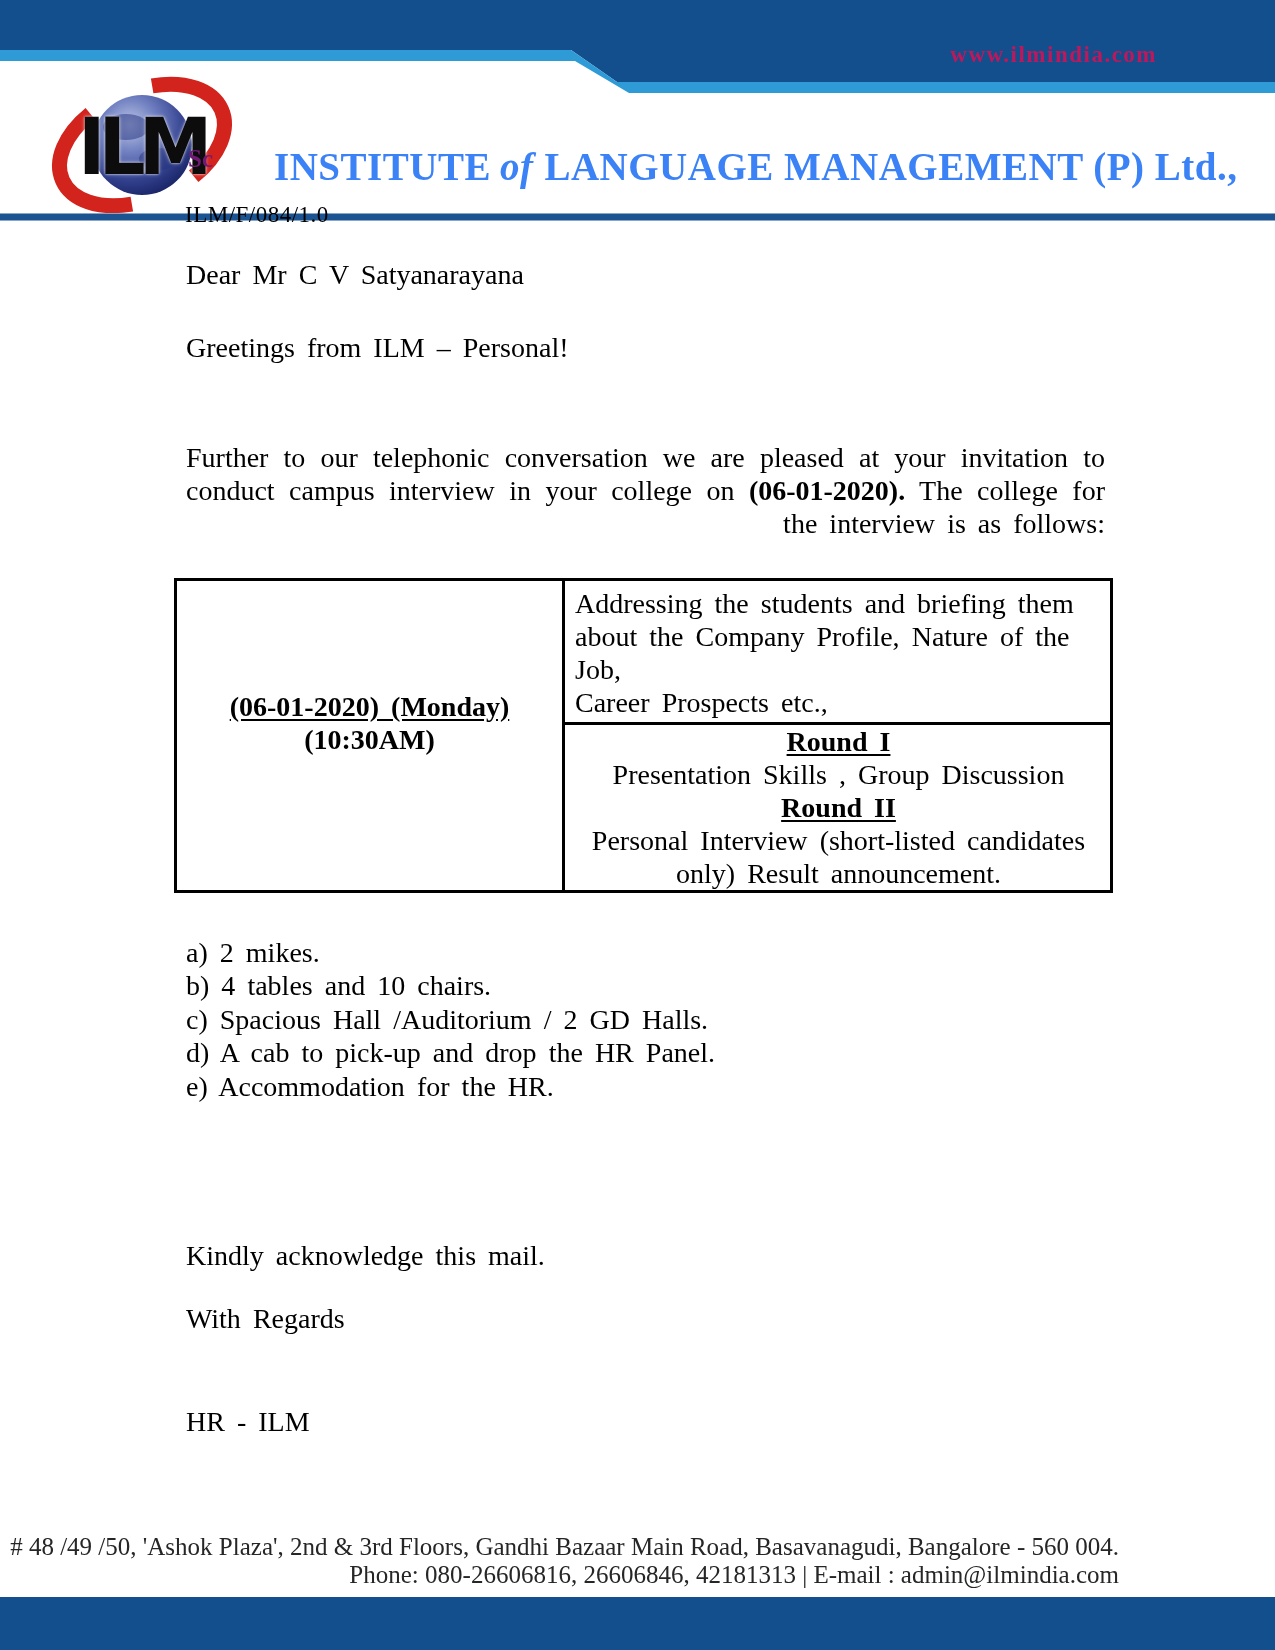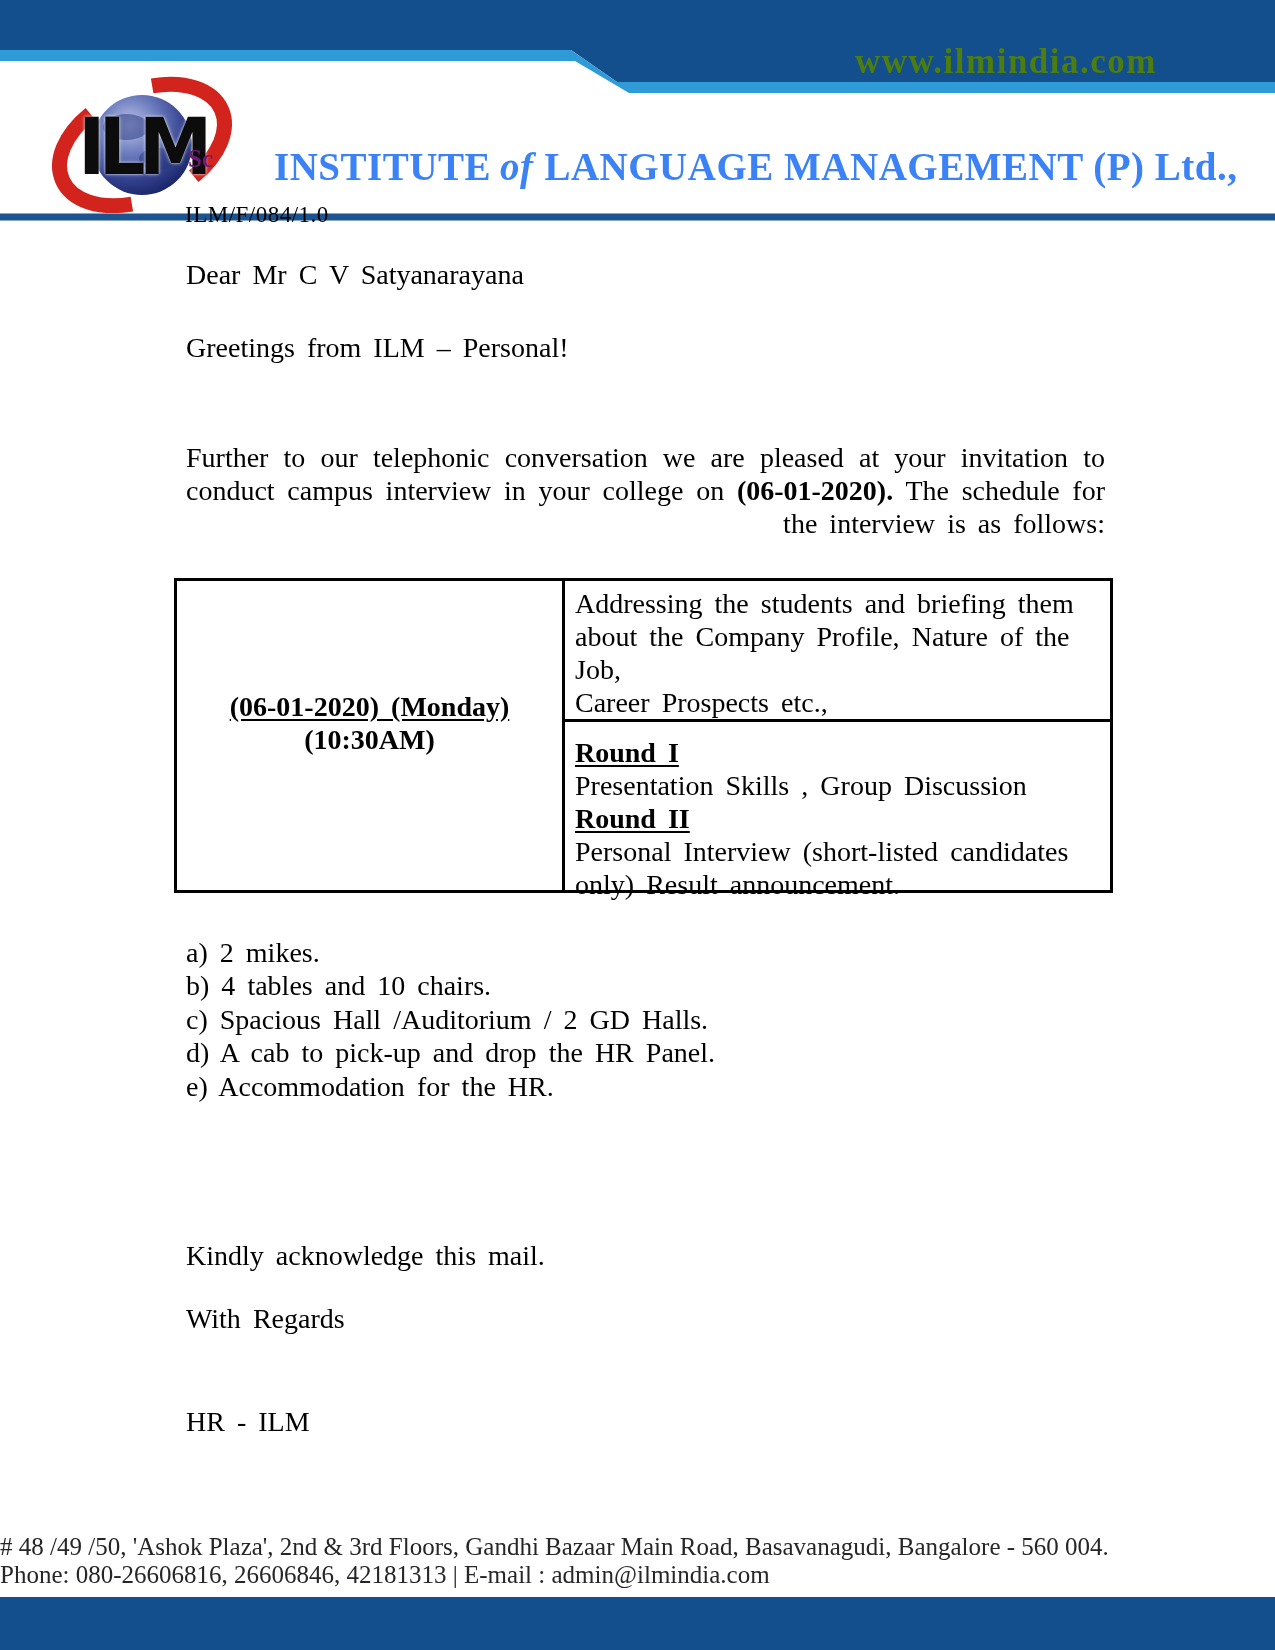--- a/index.html
+++ b/index.html
@@ -6,21 +6,21 @@
   .page {
     position:relative; width:1275px; height:1650px; background:#ffffff;
     font-family:"Liberation Serif", serif; color:#000; overflow:hidden;
   }
   .abs { position:absolute; }
 
   
   .header-svg { position:absolute; top:0; left:0; display:block; }
   .website {
     position:absolute; top:42px; right:118px;
-    color:#4d7c0f; font-size:35px; font-weight:bold; letter-spacing:1.5px;
+    color:#be185d; font-size:23px; font-weight:bold; letter-spacing:1.5px;
     font-family:"Liberation Serif", serif;
   }
 
   
   .logo { position:absolute; left:52px; top:85px; width:182px; height:120px; }
   .logo svg { position:absolute; left:0; top:0; overflow:visible; }
   .logo-text {
     position:absolute; left:26px; top:22px;
     font-family:"DejaVu Sans", sans-serif; font-weight:bold;
     font-size:74px; line-height:1; letter-spacing:-7px; color:#0c0c0c;
@@ -70,35 +70,35 @@
     display:flex; flex-direction:column; justify-content:center; align-items:center;
     padding-bottom:26px; text-align:center;
   }
   .dt-line1 { font-weight:bold; text-decoration:underline; text-underline-offset:3px; }
   .dt-line2 { font-weight:bold; }
   .col-right { flex:1; display:flex; flex-direction:column; box-sizing:border-box; }
   .cell-top {
     height:164px; box-sizing:border-box; border-bottom:3px solid #000;
     padding:6px 8px 0 10px;
   }
-  .cell-bottom { flex:1; padding:14px 8px 0 10px; }
+  .cell-bottom { flex:1; padding:0 8px 0 10px;text-align:center; }
   .round-label { font-weight:bold; text-decoration:underline; text-underline-offset:3px; }
 
   
   .requirements { left:186px; top:936px; line-height:33.4px; }
   .req-heading { font-weight:bold; text-decoration:underline; text-underline-offset:4px; }
 
   
   .ack       { left:186px; top:1239px; }
   .regards   { left:186px; top:1302px; }
   .signature { left:186px; top:1405px; }
 
   
   .footer-line {
-    position:absolute; left:0; width:1119px; text-align:left;
+    position:absolute; left:0; width:1119px; text-align:right;
     font-size:25px; line-height:28px; color:#262626;
   }
   .footer-line1 { top:1533px; }
   .footer-line2 { top:1561px; }
   .bottom-bar {
     position:absolute; left:0; top:1597px; width:1275px; height:53px; background:#134e8d;
   }
 </style>
 </head>
 <body>
@@ -137,21 +137,21 @@
   </div>
 
   <div class="rule"></div>
   <div class="ref-code">ILM/F/084/1.0</div>
 
   <div class="abs bodytext salutation">Dear Mr C V Satyanarayana</div>
   <div class="abs bodytext greeting">Greetings from ILM – Personal!</div>
 
   <div class="abs bodytext para">
     <div class="jline">Further to our telephonic conversation we are pleased at your invitation to</div>
-    <div class="jline"><span>conduct campus interview in your college on </span><b>(06-01-2020).</b><span> The schedule for</span></div>
+    <div class="jline"><span>conduct campus interview in your college on </span><b>(06-01-2020).</b><span> The college for</span></div>
     <div class="lastline">the interview is as follows:</div>
   </div>
 
   <div class="schedule-table bodytext">
     <div class="col-left">
       <div class="dt-line1">(06-01-2020) (Monday)</div>
       <div class="dt-line2">(10:30AM)</div>
     </div>
     <div class="col-right">
       <div class="cell-top">

